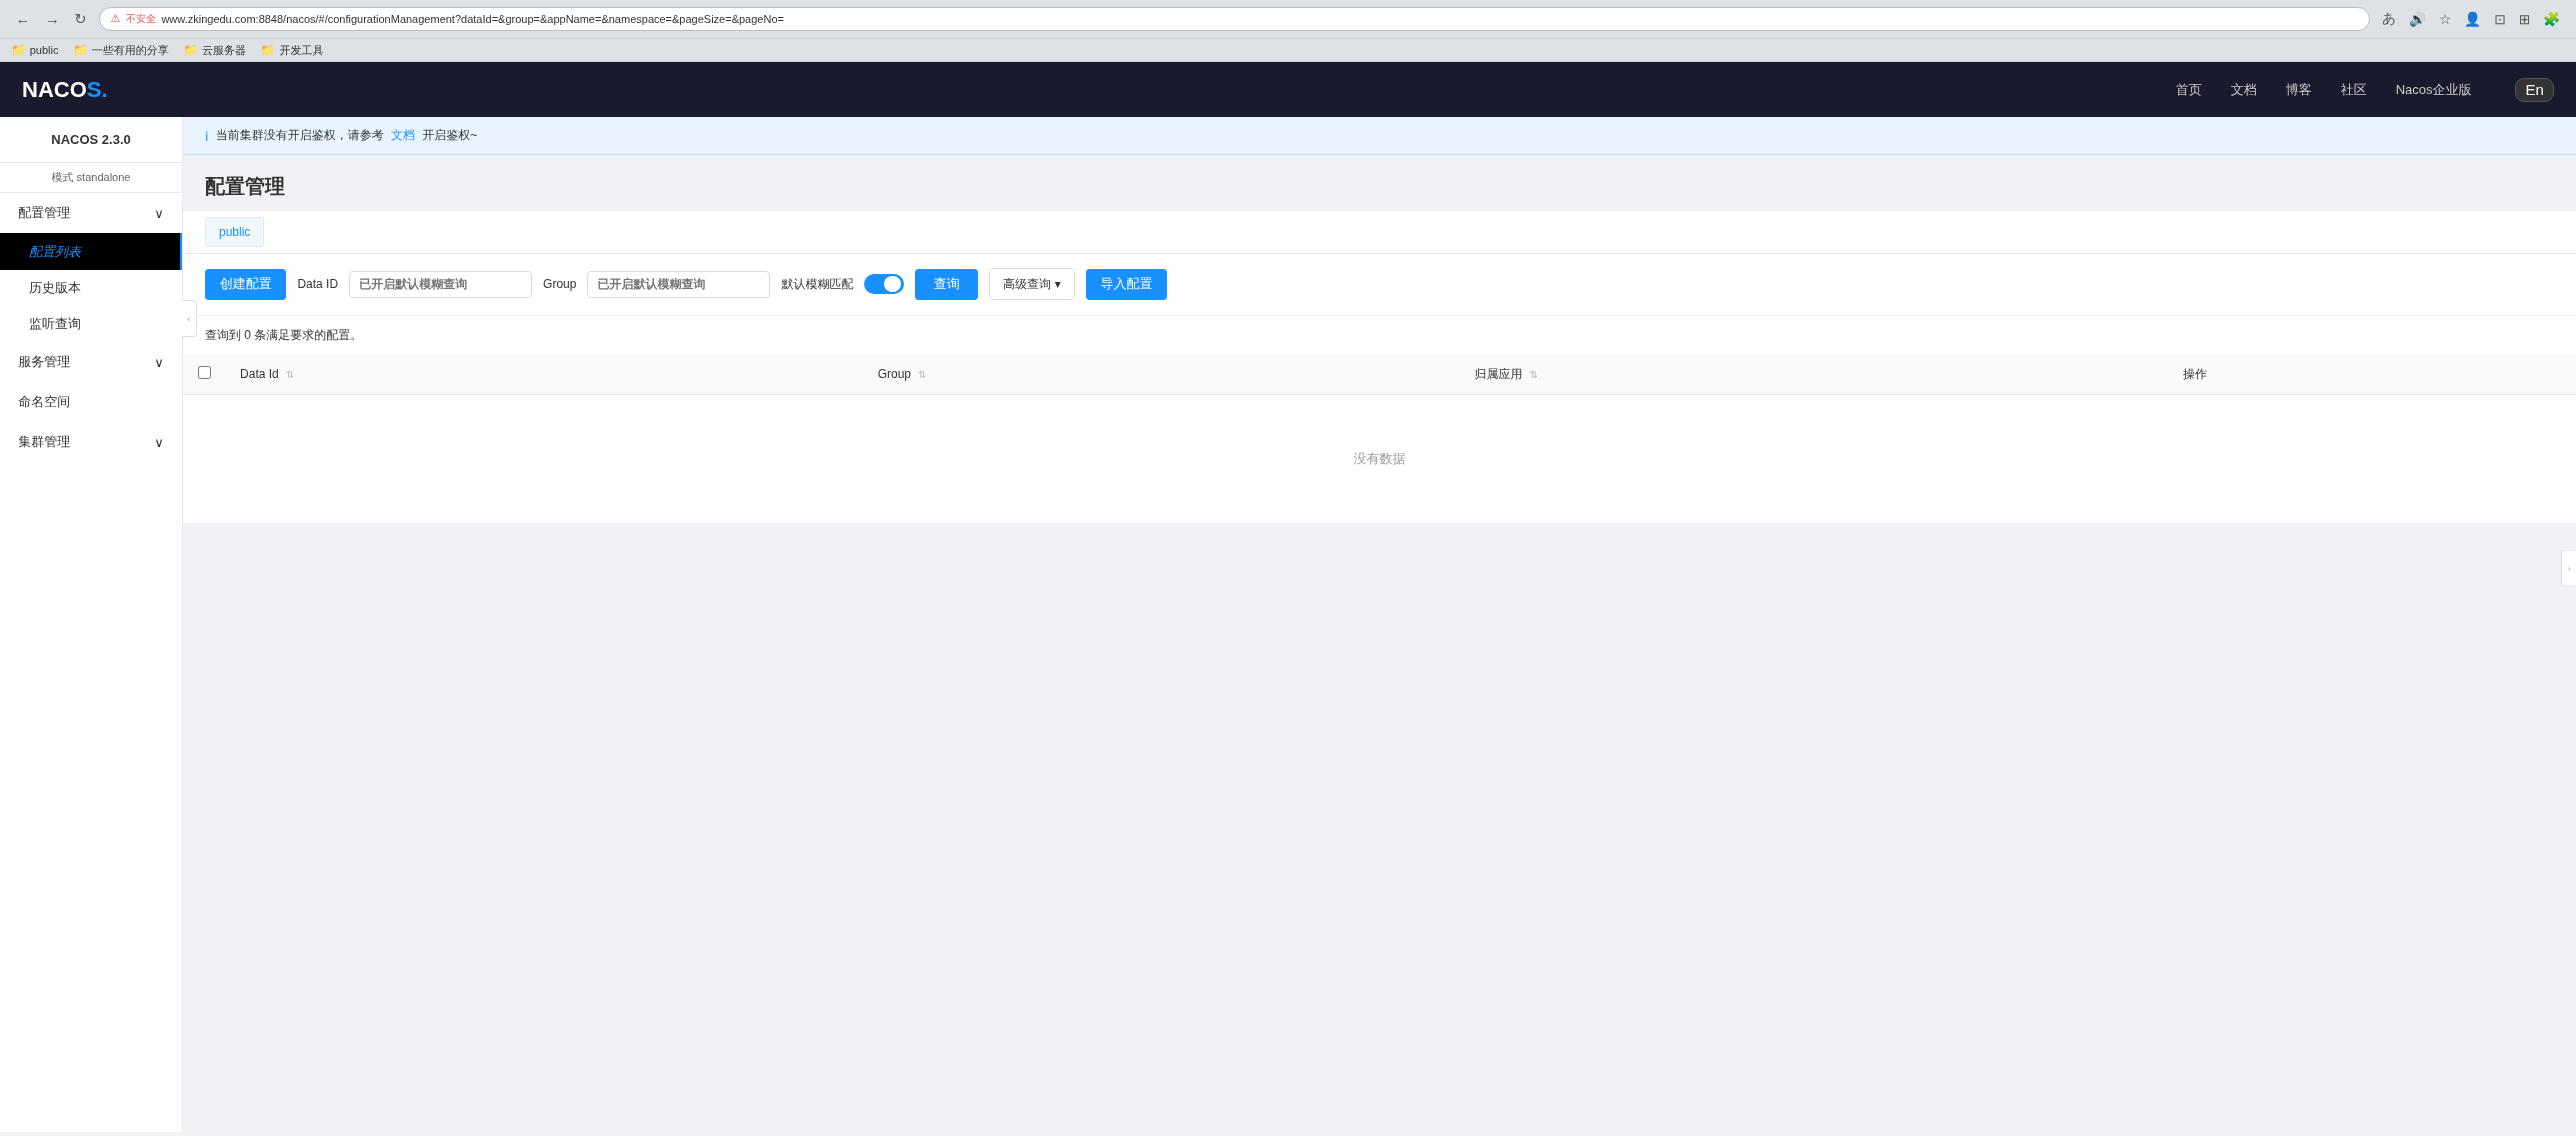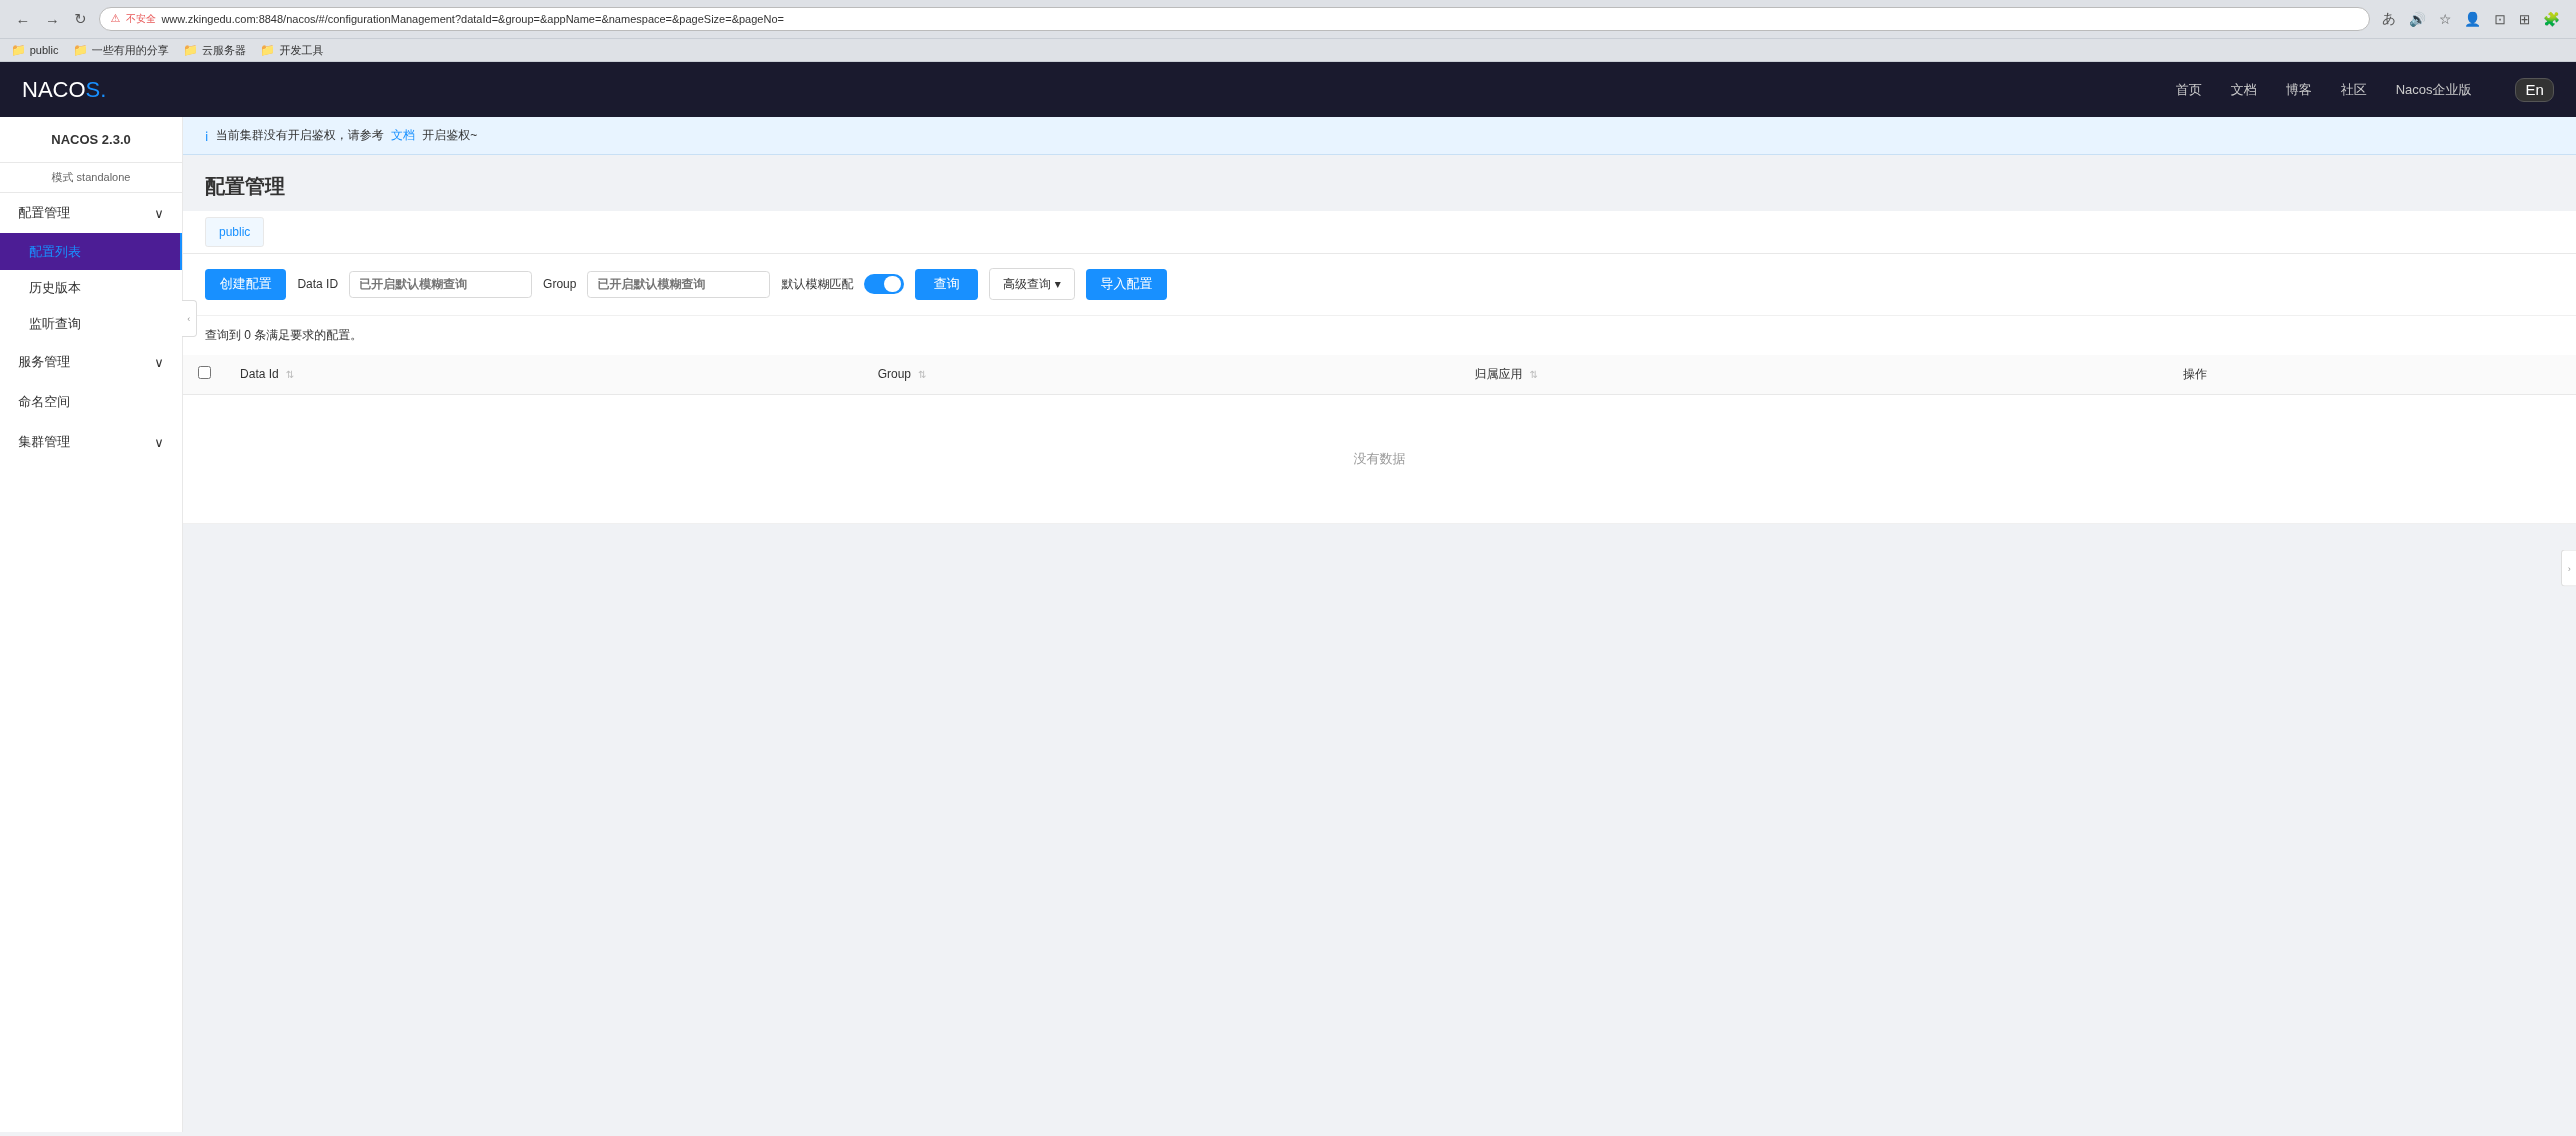--- a/index.html
+++ b/index.html
@@ -19,36 +19,36 @@
     
     .bookmarks-bar { background: #dee1e6; padding: 3.7px 11px; display: flex; gap: 14.7px; align-items: center; border-bottom: 0.9px solid #c8cdd4; font-size: 11px; }
     .bookmark-item { display: flex; align-items: center; gap: 3.7px; cursor: pointer; color: #333; }
     .bookmark-folder-icon { color: #e8a020; font-size: 12px; }
 
     
     .app-wrapper { display: flex; flex-direction: column; height: calc(100vh - 66px); }
 
     
     .top-nav { background: #1a1a2e; display: flex; align-items: center; padding: 0 22px; height: 55px; }
-    .nacos-logo { color: white; font-size: 22px; font-weight: normal; display: flex; align-items: center; }
+    .nacos-logo { color: white; font-size: 22px; font-weight: bold; display: flex; align-items: center; }
     .nacos-logo span.nacos-dot { color: #1890ff; }
     .top-nav-links { margin-left: auto; display: flex; gap: 29px; align-items: center; }
     .top-nav-link { color: #ccc; font-size: 13px; cursor: pointer; text-decoration: none; }
     .top-nav-en-btn { border: 0.9px solid #555; color: white; background: #333; padding: 2.8px 9.2px; border-radius: 9px; font-size: 15px; cursor: pointer; margin-left: 14.7px; }
 
     
     .content-wrapper { display: flex; flex: 1; overflow: hidden; }
 
     
     .sidebar { width: 183px; background: white; border-right: 0.9px solid #e8e8e8; display: flex; flex-direction: column; min-height: 100%; }
     .sidebar-version { padding: 14.7px; text-align: center; font-size: 13px; font-weight: bold; color: #333; border-bottom: 0.9px solid #e8e8e8; }
     .sidebar-mode { padding: 7.3px 14.7px; text-align: center; font-size: 11px; color: #666; border-bottom: 0.9px solid #e8e8e8; }
     .sidebar-menu-item { display: flex; align-items: center; justify-content: space-between; padding: 11px 18.3px; cursor: pointer; color: #333; font-size: 13px; }
     .sidebar-sub-item { padding: 9.2px 18.3px 9.2px 29px; cursor: pointer; color: #333; font-size: 13px; }
-    .sidebar-sub-item.active { background: #4c1d95; color: #1890ff; border-right: 2.8px solid #1890ff; }
+    .sidebar-sub-item.active { background: #000000; color: #1890ff; border-right: 2.8px solid #1890ff; font-style: italic; }
 
     
     .main-content { flex: 1; background: #f0f2f5; overflow-y: auto; padding: 0; position: relative; }
 
     
     .alert-banner { background: #e8f4ff; border-bottom: 0.9px solid #c8e0f5; padding: 9.2px 22px; display: flex; align-items: center; gap: 7.3px; font-size: 12px; color: #333; }
     .alert-info-icon { color: #1890ff; font-size: 13px; }
     .alert-link { color: #1890ff; cursor: pointer; text-decoration: none; }
 
     

